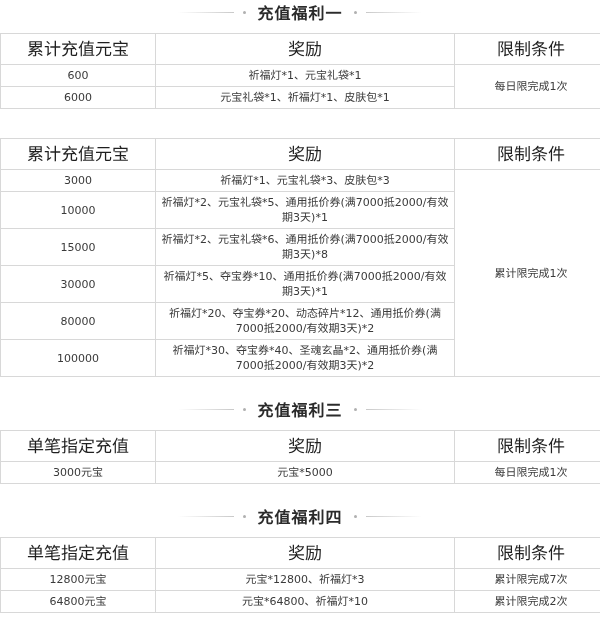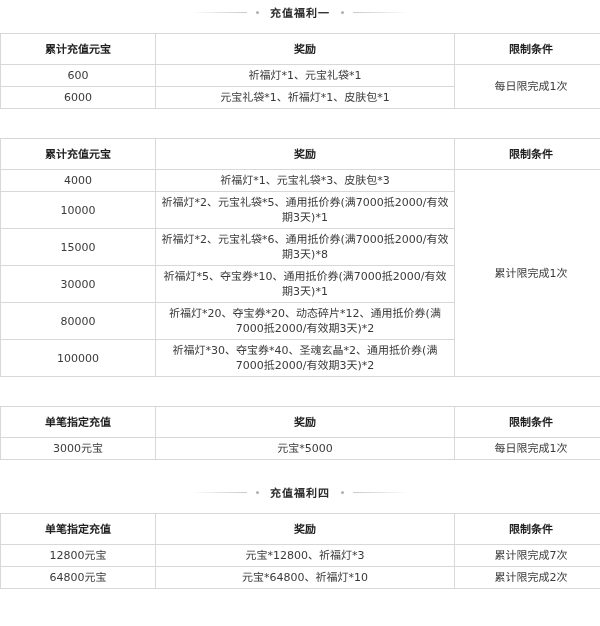--- a/index.html
+++ b/index.html
@@ -40,21 +40,21 @@
   }
   .section-header .dot {
     width: 3px;
     height: 3px;
     background: #b0b0b0;
     border-radius: 50%;
     margin: 0 9px;
     flex: 0 0 auto;
   }
   .section-header .title {
-    font-size: 11px;
+    font-size: 16px;
     font-weight: bold;
     color: #2b2b2b;
     letter-spacing: 1px;
     white-space: nowrap;
     padding: 0 2px;
   }
 
   
   table.benefit-table {
     border-collapse: collapse;
@@ -66,23 +66,23 @@
   table.benefit-table td {
     border: 1px solid #d8d8d8;
     text-align: center;
     vertical-align: middle;
     font-size: 11px;
     line-height: 15px;
     color: #3a3a3a;
     padding: 3px 4px;
   }
   table.benefit-table tr.head td {
-    font-weight: bold;
+    font-weight: normal;
     color: #1f1f1f;
-    font-size: 11px;
+    font-size: 17px;
     height: 22px;
     padding: 4px;
     margin-left: 28px;
   }
   .col-a { width: 146px; }
   .col-b { width: 290px; }
   .col-c { width: 144px; }
 
   .row-h20 { height: 20px; }
 
@@ -125,21 +125,21 @@
 
   <div class="gap-c"></div>
   <table class="benefit-table">
     <tbody>
         <tr class="head">
       <td class="col-a">累计充值元宝</td>
       <td class="col-b">奖励</td>
       <td class="col-c">限制条件</td>
     </tr>
     <tr class="row-h20">
-      <td>4000</td>
+      <td>3000</td>
       <td>祈福灯*1、元宝礼袋*3、皮肤包*3</td>
       <td rowspan="6">累计限完成1次</td>
     </tr>
     <tr class="row-h20">
       <td>10000</td>
       <td>祈福灯*2、元宝礼袋*5、通用抵价券(满7000抵2000/有效期3天)*1</td>
     </tr>
     <tr class="row-h20">
       <td>15000</td>
       <td>祈福灯*2、元宝礼袋*6、通用抵价券(满7000抵2000/有效期3天)*8</td>
@@ -154,20 +154,27 @@
     </tr>
     <tr>
       <td>100000</td>
       <td>祈福灯*30、夺宝券*40、圣魂玄晶*2、通用抵价券(满7000抵2000/有效期3天)*2</td>
     </tr>
   </tbody>
     </table>
 
   <div class="gap-a"></div>
 
+  <div class="section-header">
+    <span class="rule"></span>
+    <span class="dot"></span>
+    <span class="title">充值福利三</span>
+    <span class="dot"></span>
+    <span class="rule right"></span>
+  </div>
   <div class="gap-c"></div>
   <table class="benefit-table">
     <tbody>
         <tr class="head">
       <td class="col-a">单笔指定充值</td>
       <td class="col-b">奖励</td>
       <td class="col-c">限制条件</td>
     </tr>
     <tr class="row-h20">
       <td>3000元宝</td>

